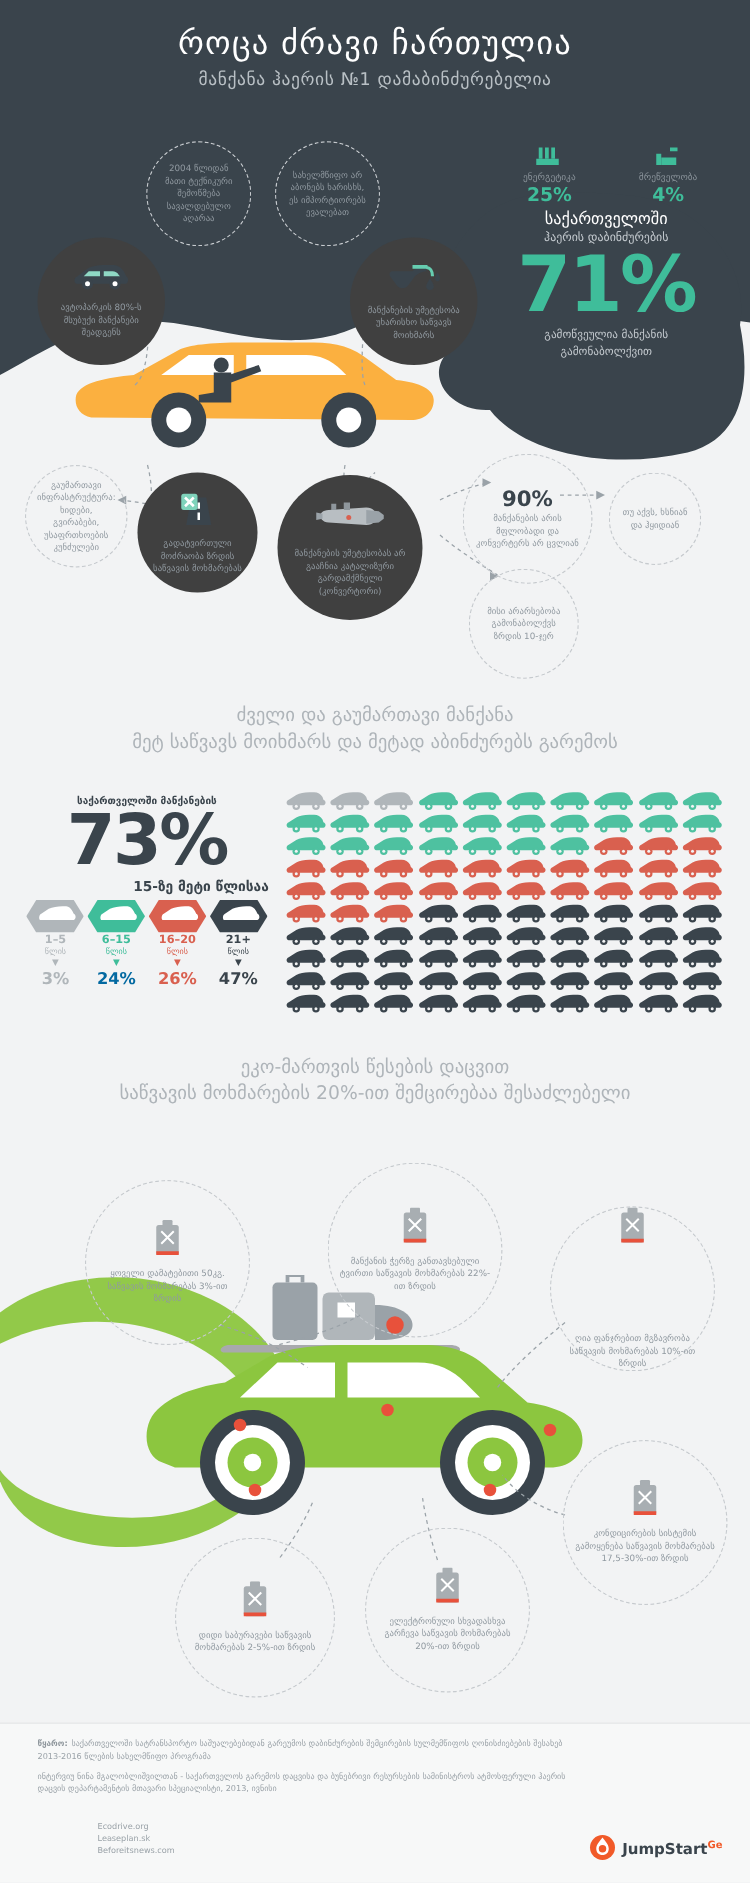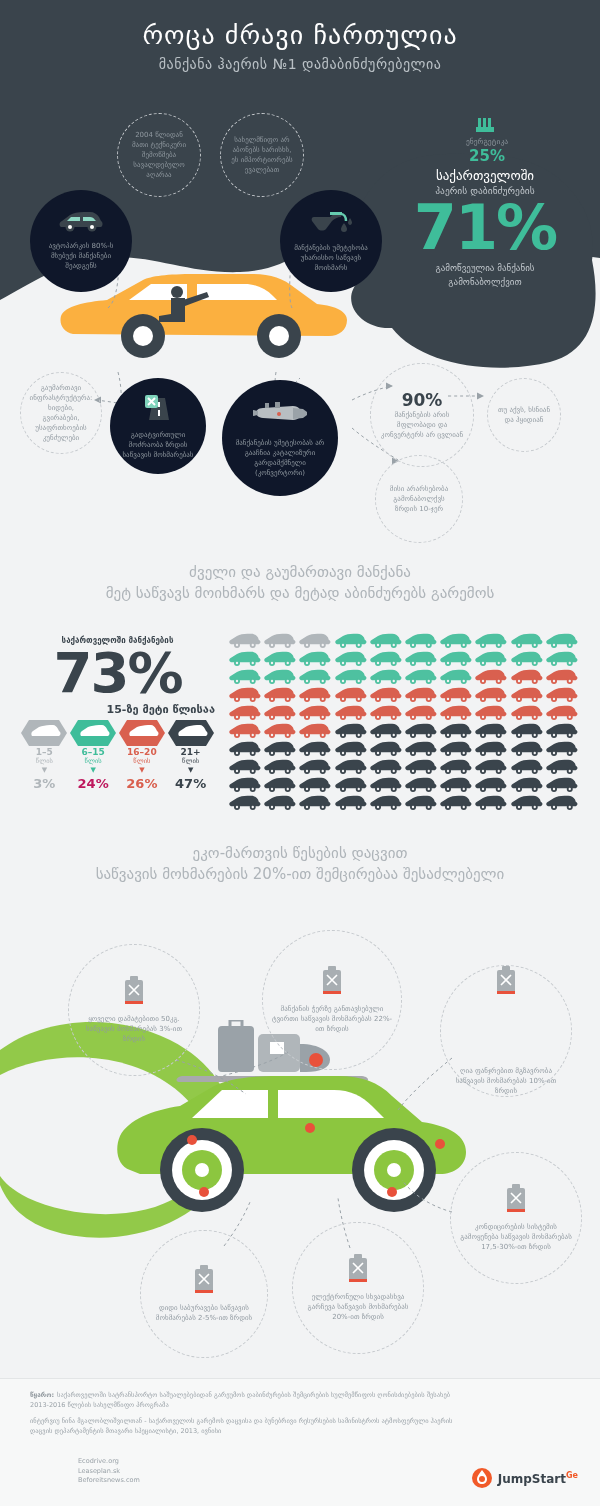--- a/index.html
+++ b/index.html
@@ -37,21 +37,21 @@
   .big-stat .l1 { color: #ffffff; font-size: 13px; }
   .big-stat .l2 { color: #c3c9ce; font-size: 9.5px; margin-top: 2px; }
   .big-stat .num { color: #3fbd9a; font-size: 62px; font-weight: 700; line-height: 64px; letter-spacing: -2px; }
   .big-stat .l3 { color: #c3c9ce; font-size: 9px; line-height: 12px; margin-top: 2px; }
 
   
   .bubble { position: absolute; border-radius: 50%; display: flex;
     flex-direction: column; align-items: center; justify-content: center;
     text-align: center; z-index: 5; }
   .bubble-dash { border: 1px dashed #c6cace; background: transparent; }
-  .bubble-solid { background: #0f172a; }
+  .bubble-solid { background: #404040; }
   .bubble .btxt { color: #9099a0; font-size: 7px; line-height: 10px; padding: 0 8px; }
   .bubble .bnum { color: #3a444c; font-size: 17px; font-weight: 700; line-height: 19px; }
   .bubble .bicon { margin-bottom: 4px; }
 
   
   .conn { position: absolute; z-index: 4; }
 
   
   .sec-head { position: absolute; width: 600px; text-align: center; z-index: 3; }
   .sec-head .h1 { color: #aeb4b9; font-size: 15px; line-height: 21px; }
@@ -119,20 +119,31 @@
       <div class="ic">
         <svg width="24" height="18" viewBox="0 0 24 18">
           <rect x="3" y="2" width="3" height="9" fill="#3fbd9a"></rect>
           <rect x="8" y="2" width="3" height="9" fill="#3fbd9a"></rect>
           <rect x="13" y="2" width="3" height="9" fill="#3fbd9a"></rect>
           <rect x="1" y="11" width="18" height="5" fill="#3fbd9a"></rect>
         </svg>
       </div>
       <div class="lbl">ენერგეტიკა</div>
       <div class="val">25%</div>
+    </div>
+    <div class="stat-mini">
+      <div class="ic">
+        <svg width="24" height="18" viewBox="0 0 24 18">
+          <rect x="2" y="7" width="4" height="9" fill="#3fbd9a"></rect>
+          <rect x="6" y="10" width="12" height="6" fill="#3fbd9a"></rect>
+          <rect x="13" y="2" width="6" height="3" fill="#3fbd9a"></rect>
+        </svg>
+      </div>
+      <div class="lbl">მრეწველობა</div>
+      <div class="val">4%</div>
     </div>
   </div>
 
   <div class="big-stat">
     <div class="l1">საქართველოში</div>
     <div class="l2">ჰაერის დაბინძურების</div>
     <div class="num">71%</div>
     <div class="l3">გამოწვეულია მანქანის</div>
     <div class="l3">გამონაბოლქვით</div>
   </div>
@@ -285,21 +296,21 @@
     <div class="col">
       <div class="hex">
         <svg width="46" height="26" viewBox="0 0 46 26">
             <path d="M8,0 L38,0 L46,13 L38,26 L8,26 L0,13 Z" fill="#3fbd9a"></path>
         <path d="M11,16 C10,15 10,12 12,11 L18,7 C21,6 25,5 29,5 L32,5 C34,5 36,7 37,9 L38,11 C40,12 40,15 38,16 Z" fill="#ffffff"></path>
           </svg>
       </div>
       <div class="rng" style="color:#3fbd9a">6–15</div>
       <div class="yrs" style="color:#3fbd9a">წლის</div>
       <div class="arw" style="color:#3fbd9a">▼</div>
-      <div class="pct" style="color:#be185d">24%</div>
+      <div class="pct" style="color:#0369a1">24%</div>
     </div>
     <div class="col">
       <div class="hex">
         <svg width="46" height="26" viewBox="0 0 46 26">
             <path d="M8,0 L38,0 L46,13 L38,26 L8,26 L0,13 Z" fill="#d9604f"></path>
         <path d="M11,16 C10,15 10,12 12,11 L18,7 C21,6 25,5 29,5 L32,5 C34,5 36,7 37,9 L38,11 C40,12 40,15 38,16 Z" fill="#ffffff"></path>
           </svg>
       </div>
       <div class="rng" style="color:#d9604f">16–20</div>
       <div class="yrs" style="color:#d9604f">წლის</div>

